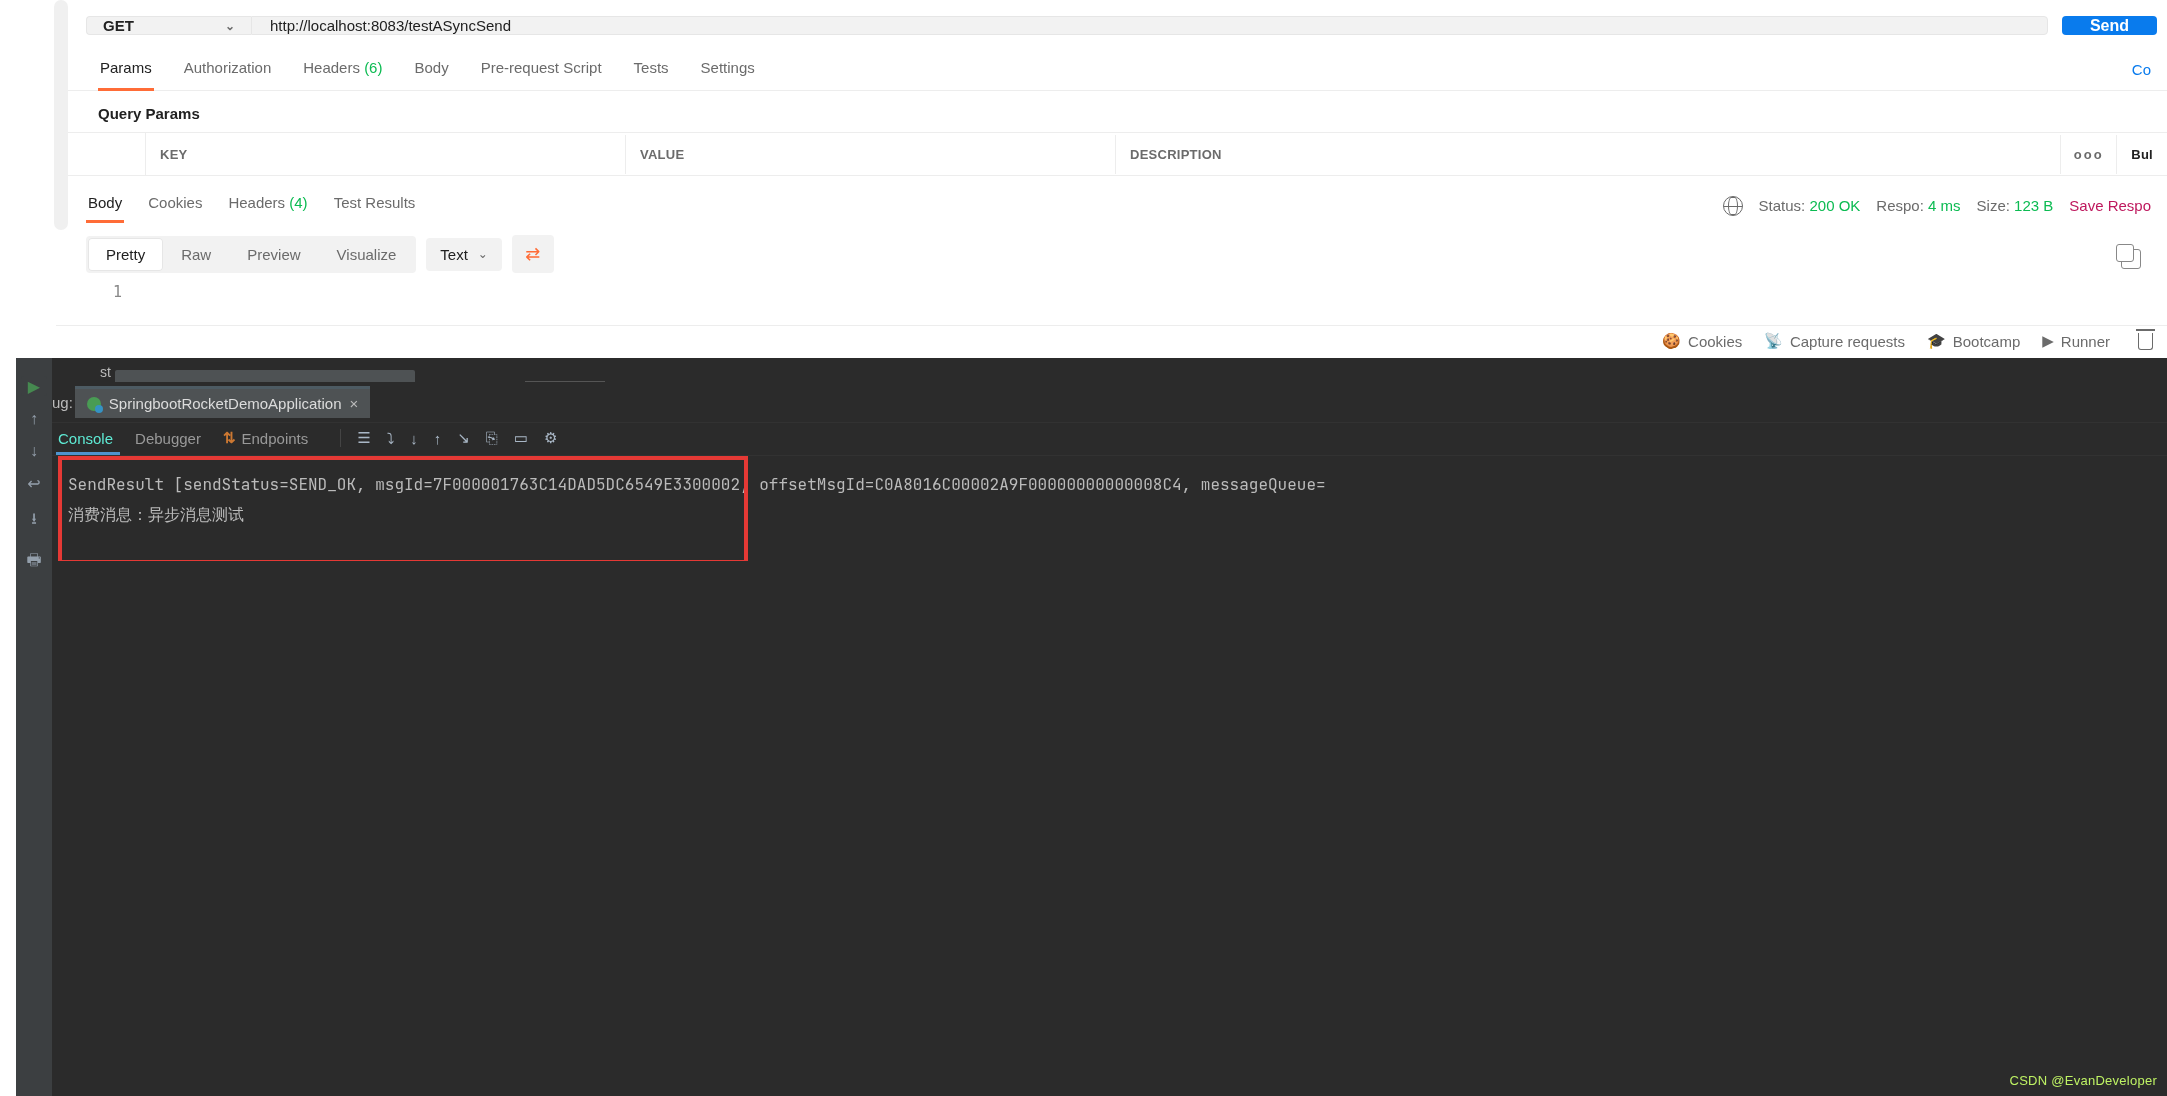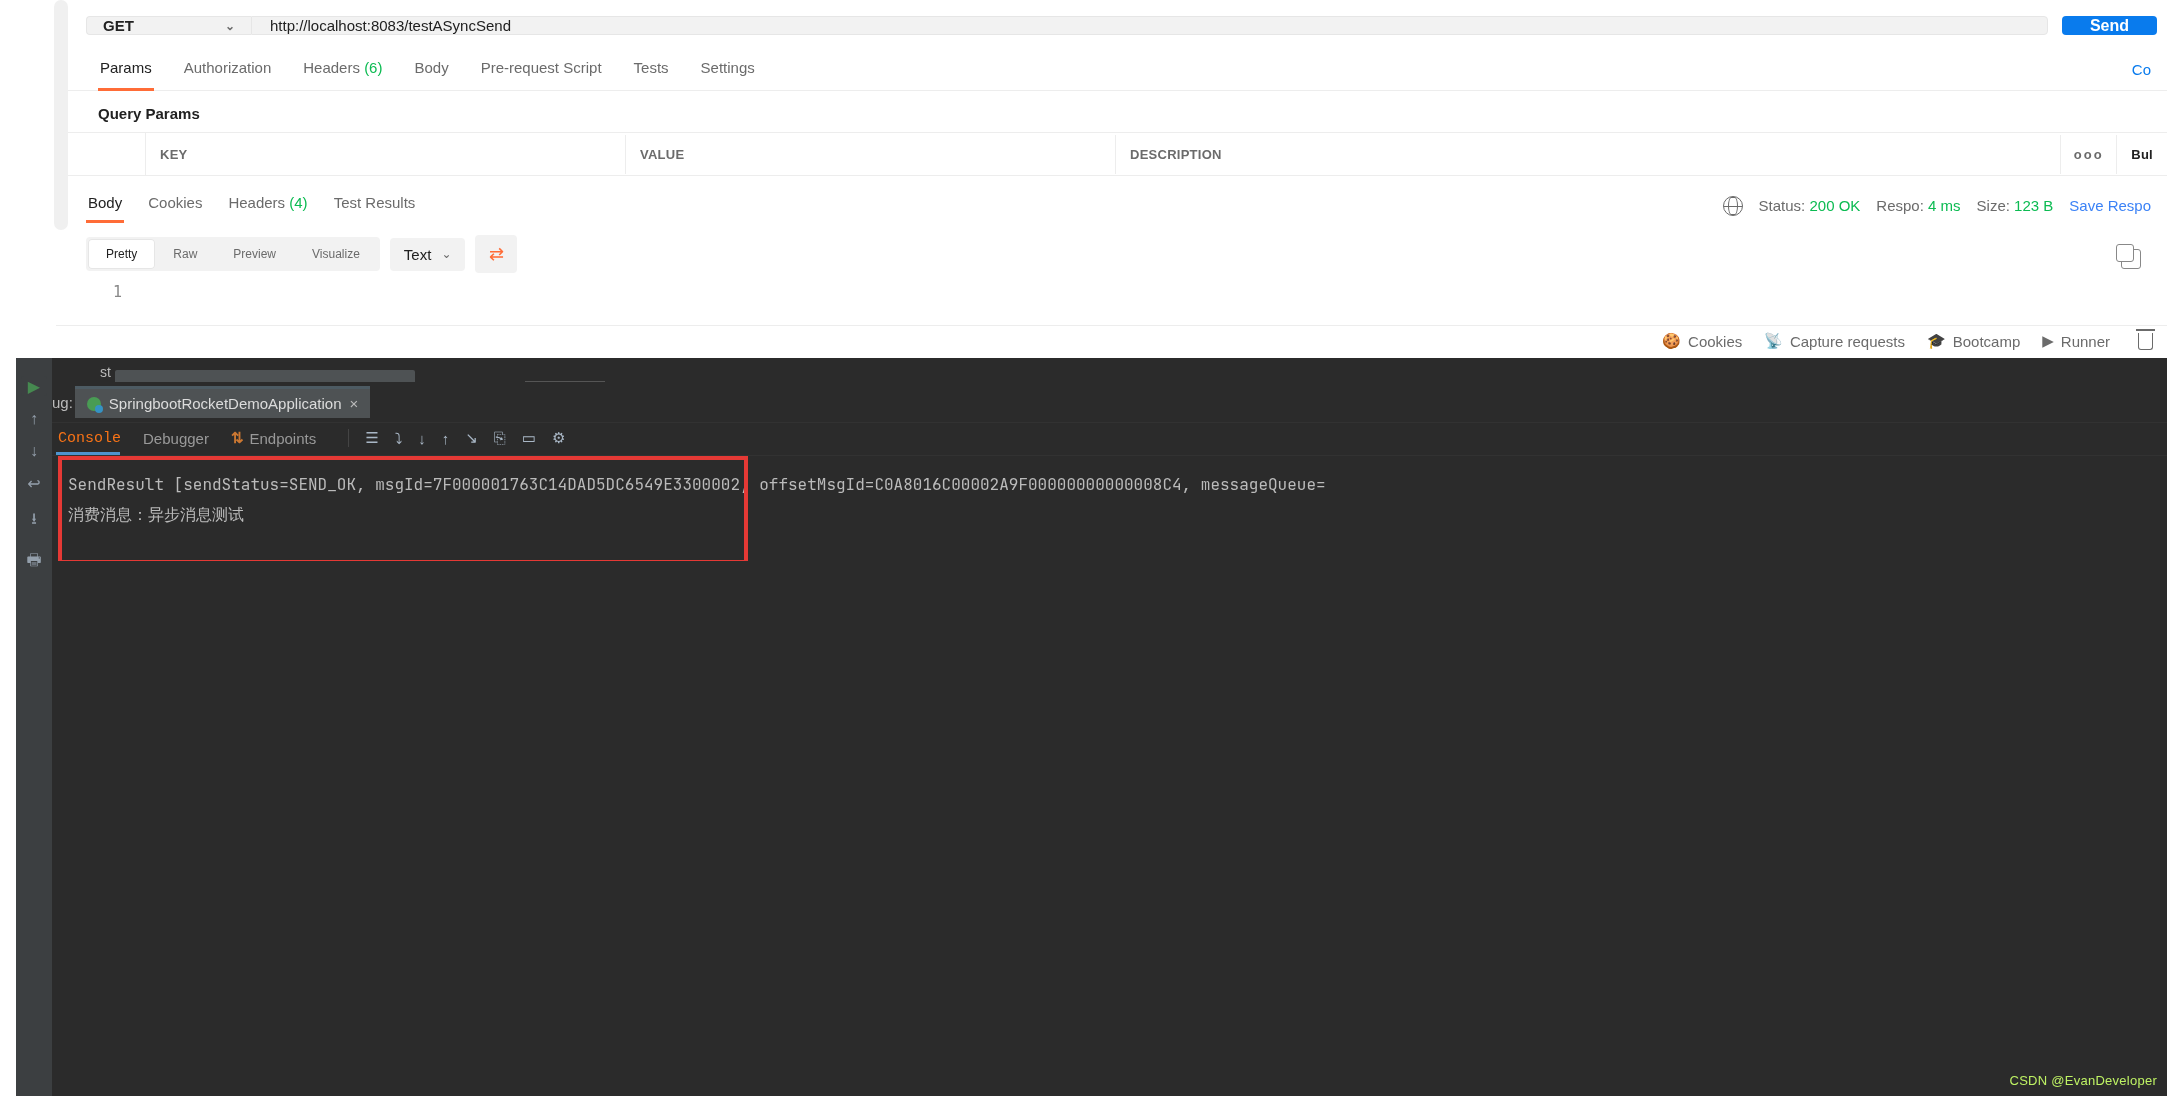--- a/index.html
+++ b/index.html
@@ -36,25 +36,25 @@
 
     .response-tabs { display: flex; align-items: center; gap: 22px; padding: 12px 10px 0 30px; }
     .resp-tab { padding: 6px 2px 12px; font-size: 15px; color: #6b6b6b; cursor: pointer; position: relative; }
     .resp-tab.active { color: #212121; font-weight: 500; }
     .resp-tab.active::after { content: ""; position: absolute; left: 0; right: 0; bottom: 0; height: 3px; background: #ff6c37; }
     .resp-meta { margin-left: auto; display: flex; align-items: center; gap: 16px; font-size: 15px; color: #6b6b6b; padding-right: 6px; }
     .resp-meta .globe { width: 20px; height: 20px; border: 1.5px solid #6b6b6b; border-radius: 50%; position: relative; display:inline-block; }
     .resp-meta .globe::before { content:""; position:absolute; left:4px; right:4px; top:0; bottom:0; border:1.2px solid #6b6b6b; border-radius:50%/80%; }
     .resp-meta .globe::after { content:""; position:absolute; left:0; right:0; top:50%; height:1.2px; background:#6b6b6b; }
     .green { color: #0cbb52; }
-    .save-resp { color: #3b82f6; font-weight: 500; cursor: pointer; }
+    .save-resp { color: #be185d; font-weight: 500; cursor: pointer; }
 
     .viewer-row { display: flex; align-items: center; gap: 10px; padding: 12px 10px 6px 30px; }
     .view-group { display: inline-flex; background: #f2f2f2; border-radius: 4px; padding: 2px; }
-    .view-btn { padding: 8px 18px; font-size: 12px; color: #6b6b6b; cursor: pointer; border-radius: 4px; }
+    .view-btn { padding: 8px 18px; font-size: 15px; color: #6b6b6b; cursor: pointer; border-radius: 4px; }
     .view-btn.active { background: #fff; color: #212121; box-shadow: 0 0 0 1px #e6e6e6 inset; }
     .ctype-select { display: inline-flex; align-items: center; gap: 10px; background: #f2f2f2; border-radius: 4px; padding: 8px 14px; font-size: 15px; color: #212121; cursor: pointer; }
     .wrap-btn { display: inline-flex; align-items: center; justify-content: center; width: 42px; height: 38px; background: #f2f2f2; border-radius: 4px; color: #ff6c37; font-size: 18px; cursor:pointer;}
     .code-row { display:flex; padding: 4px 0 24px 30px; font-family: Menlo, Consolas, monospace; font-size: 15px; color: #0451a5; }
     .ln-gutter { width:54px; text-align:right; padding-right:18px; color:#888; }
     .copy-icon { margin-left: auto; margin-right: 16px; width: 20px; height: 20px; border: 1.5px solid #888; border-radius: 3px; position: relative; cursor: pointer; align-self: flex-end; margin-bottom:4px;}
     .copy-icon::after { content:""; position:absolute; width:16px; height:16px; border:1.5px solid #888; border-radius:3px; top:-6px; left:-6px; background:#fff;}
 
     .status-bar { display: flex; align-items: center; gap: 22px; justify-content: flex-end; padding: 6px 14px 8px; border-top: 1px solid #ededed; font-size: 15px; color: #6b6b6b; }
     .status-bar .sb-item { display: inline-flex; align-items: center; gap: 7px; cursor: pointer; }
@@ -73,21 +73,21 @@
 
     .run-config-row { display: flex; align-items: center; padding: 4px 0 4px 0; color: #bbbbbb; border-bottom: 1px solid #323232; }
     .run-label { color: #bbbbbb; font-size: 15px; padding: 4px 2px 4px 0; }
     .run-tab { display: flex; align-items: center; gap: 8px; padding: 6px 12px; background: #4e5254; color: #dcdcdc; font-size: 15px; border-top: 3px solid #4e94ce22; }
     .run-tab .dot { width: 14px; height: 14px; border-radius: 50%; background: #499c54; position: relative; }
     .run-tab .dot::after { content:""; position:absolute; right:-2px; bottom:-2px; width:8px; height:8px; background:#3592c4; border-radius:50%; }
     .close-x { cursor: pointer; color: #bbb; }
 
     .debug-tabs { display: flex; align-items: center; gap: 22px; padding: 6px 0 8px 6px; border-bottom: 1px solid #323232; color: #999; font-size: 15px; position:relative;}
     .debug-tabs .dtab { cursor: pointer; display:flex; align-items:center; gap:6px;}
-    .debug-tabs .dtab.console { color: #f97316; font-family: Liberation Mono, monospace; }
+    .debug-tabs .dtab.console { color: #5eead4; }
     .debug-tabs .dtab.console::after{ content:""; position:absolute; left:4px; width:64px; bottom:0; height:3px; background:#4e94ce;}
     .ep-icon { color: #cc7832; font-weight: bold; }
     .debug-toolbar { margin-left: 10px; display: flex; align-items: center; gap: 16px; padding-left: 16px; border-left: 1px solid #444; color: #a9b7c6; }
 
     .highlight-box-container { position: relative; padding: 14px 10px 30px 16px; font-family: Menlo, Consolas, "JetBrains Mono", monospace; font-size: 16px; line-height: 1.9; white-space: nowrap; overflow: hidden; color: #bbbbbb; }
     .red-box { position: absolute; left: 6px; top: 0px; width: 690px; height: 108px; border: 4px solid #e53935; pointer-events: none; }
     .line1 { color: #bbbbbb; }
     .line2 { color: #bbbbbb; }
 
     .watermark { position: absolute; right: 10px; bottom: 8px; color: #bef264; font-size: 13px; font-family: Arial, sans-serif; letter-spacing: .02em; }

